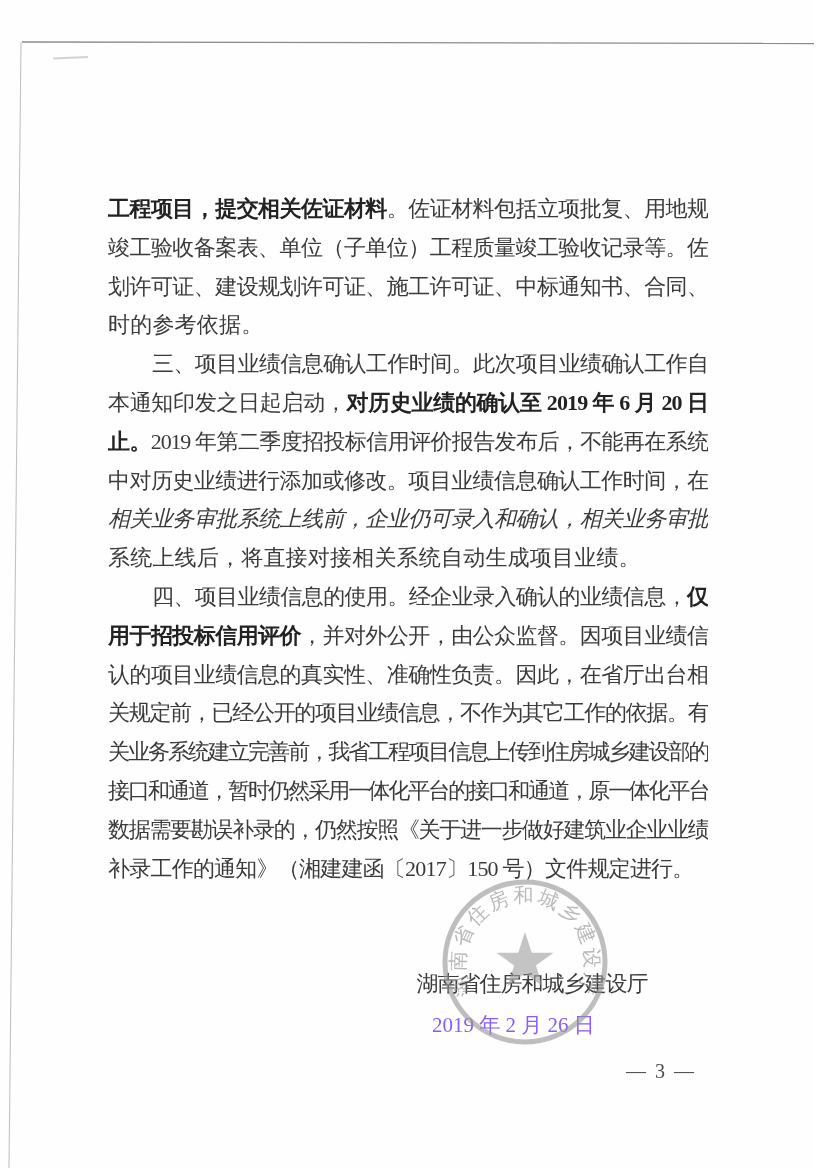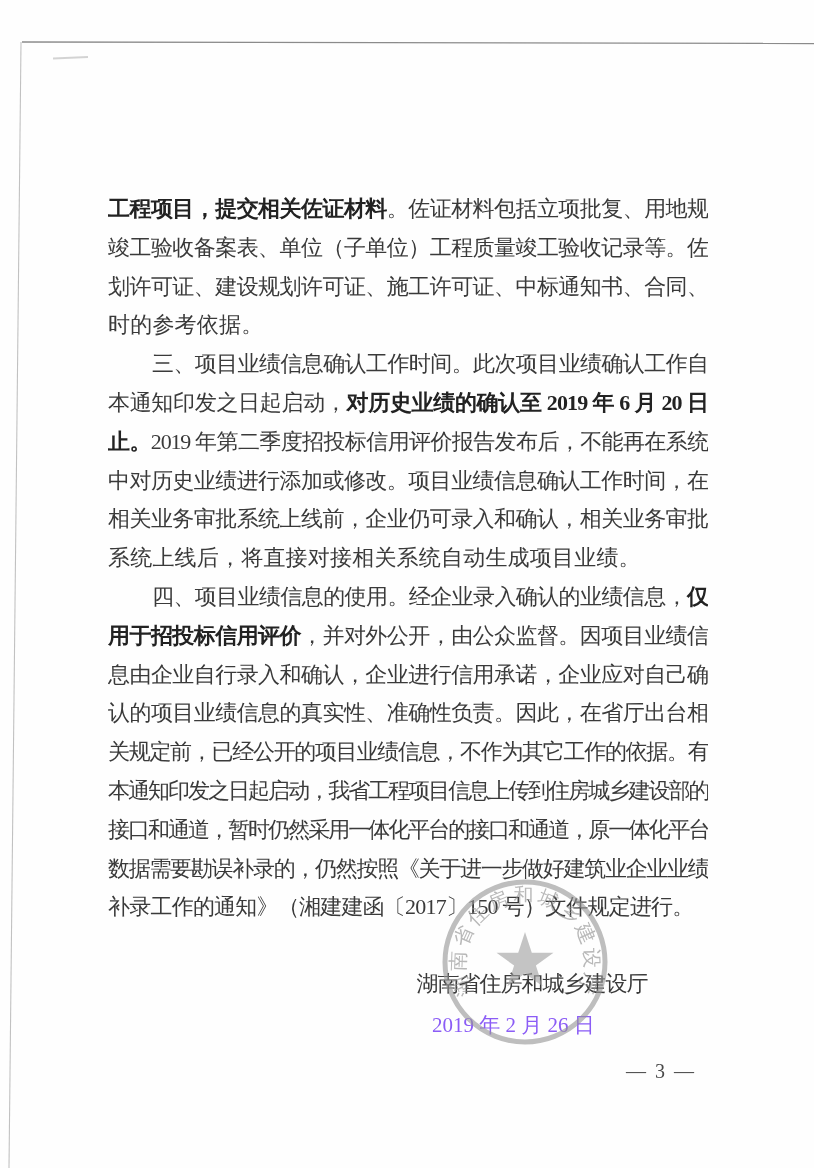--- a/index.html
+++ b/index.html
@@ -95,28 +95,27 @@
 
   <div class="body-text" id="bodyLines">
       <div class="line full" style="letter-spacing: -1.04px;"><span class="seg-bold">工程项目，提交相关佐证材料</span><span class="seg-normal">。佐证材料包括立项批复、用地规</span></div>
       <div class="line full" style="letter-spacing: -1.04px;"><span class="seg-normal">竣工验收备案表、单位（子单位）工程质量竣工验收记录等。佐</span></div>
       <div class="line full" style="letter-spacing: -1.04px;"><span class="seg-normal">划许可证、建设规划许可证、施工许可证、中标通知书、合同、</span></div>
       <div class="line short"><span class="seg-normal">时的参考依据。</span></div>
       <div class="line full indent" style="letter-spacing: -1.06px;"><span class="seg-normal">三、项目业绩信息确认工作时间。此次项目业绩确认工作自</span></div>
       <div class="line full" style="letter-spacing: -0.89px;"><span class="seg-normal">本通知印发之日起启动，</span><span class="seg-bold">对历史业绩的确认至 2019 年 6 月 20 日</span></div>
       <div class="line full" style="letter-spacing: -1.15px;"><span class="seg-bold">止。</span><span class="seg-normal">2019 年第二季度招投标信用评价报告发布后，不能再在系统</span></div>
       <div class="line full" style="letter-spacing: -1.04px;"><span class="seg-normal">中对历史业绩进行添加或修改。项目业绩信息确认工作时间，在</span></div>
-      <div class="line full" style="letter-spacing: -1.04px;"><span class="seg-normal">相关业务审批系统上线前，企业仍可录入和确认，相关业务审批</span></div>
+      <div class="line full" style="letter-spacing: -1.04px; font-style: italic;"><span class="seg-normal">相关业务审批系统上线前，企业仍可录入和确认，相关业务审批</span></div>
       <div class="line short"><span class="seg-normal">系统上线后，将直接对接相关系统自动生成项目业绩。</span></div>
       <div class="line full indent" style="letter-spacing: -1.06px;"><span class="seg-normal">四、项目业绩信息的使用。经企业录入确认的业绩信息，</span><span class="seg-bold">仅</span></div>
       <div class="line full" style="letter-spacing: -1.04px;"><span class="seg-bold">用于招投标信用评价</span><span class="seg-normal">，并对外公开，由公众监督。因项目业绩信</span></div>
-      <div class="line full" style="letter-spacing: -1.04px;"><span class="seg-normal">息由企业自行录入和确认，企业进行信用承诺，企业应对自己确</span></div>
       <div class="line full" style="letter-spacing: -1.04px;"><span class="seg-normal">认的项目业绩信息的真实性、准确性负责。因此，在省厅出台相</span></div>
       <div class="line full" style="letter-spacing: -1.77px;"><span class="seg-normal">关规定前，已经公开的项目业绩信息，不作为其它工作的依据。有</span></div>
-      <div class="line full" style="letter-spacing: -2.45px;"><span class="seg-normal">本通知印发之日起启动，我省工程项目信息上传到住房城乡建设部的</span></div>
+      <div class="line full" style="letter-spacing: -2.45px;"><span class="seg-normal">关业务系统建立完善前，我省工程项目信息上传到住房城乡建设部的</span></div>
       <div class="line full" style="letter-spacing: -2.45px;"><span class="seg-normal">接口和通道，暂时仍然采用一体化平台的接口和通道，原一体化平台</span></div>
       <div class="line full" style="letter-spacing: -1.77px;"><span class="seg-normal">数据需要勘误补录的，仍然按照《关于进一步做好建筑业企业业绩</span></div>
       <div class="line short" style="letter-spacing: -0.78px;"><span class="seg-normal">补录工作的通知》（湘建建函〔2017〕150 号）文件规定进行。</span></div>
     </div>
 
   <div class="signature">湖南省住房和城乡建设厅</div>
   <div class="sign-date">2019 年 2 月 26 日</div>
   <div class="page-number">— 3 —</div>
 
   <svg class="seal" viewBox="0 0 172 172" xmlns="http://www.w3.org/2000/svg">

